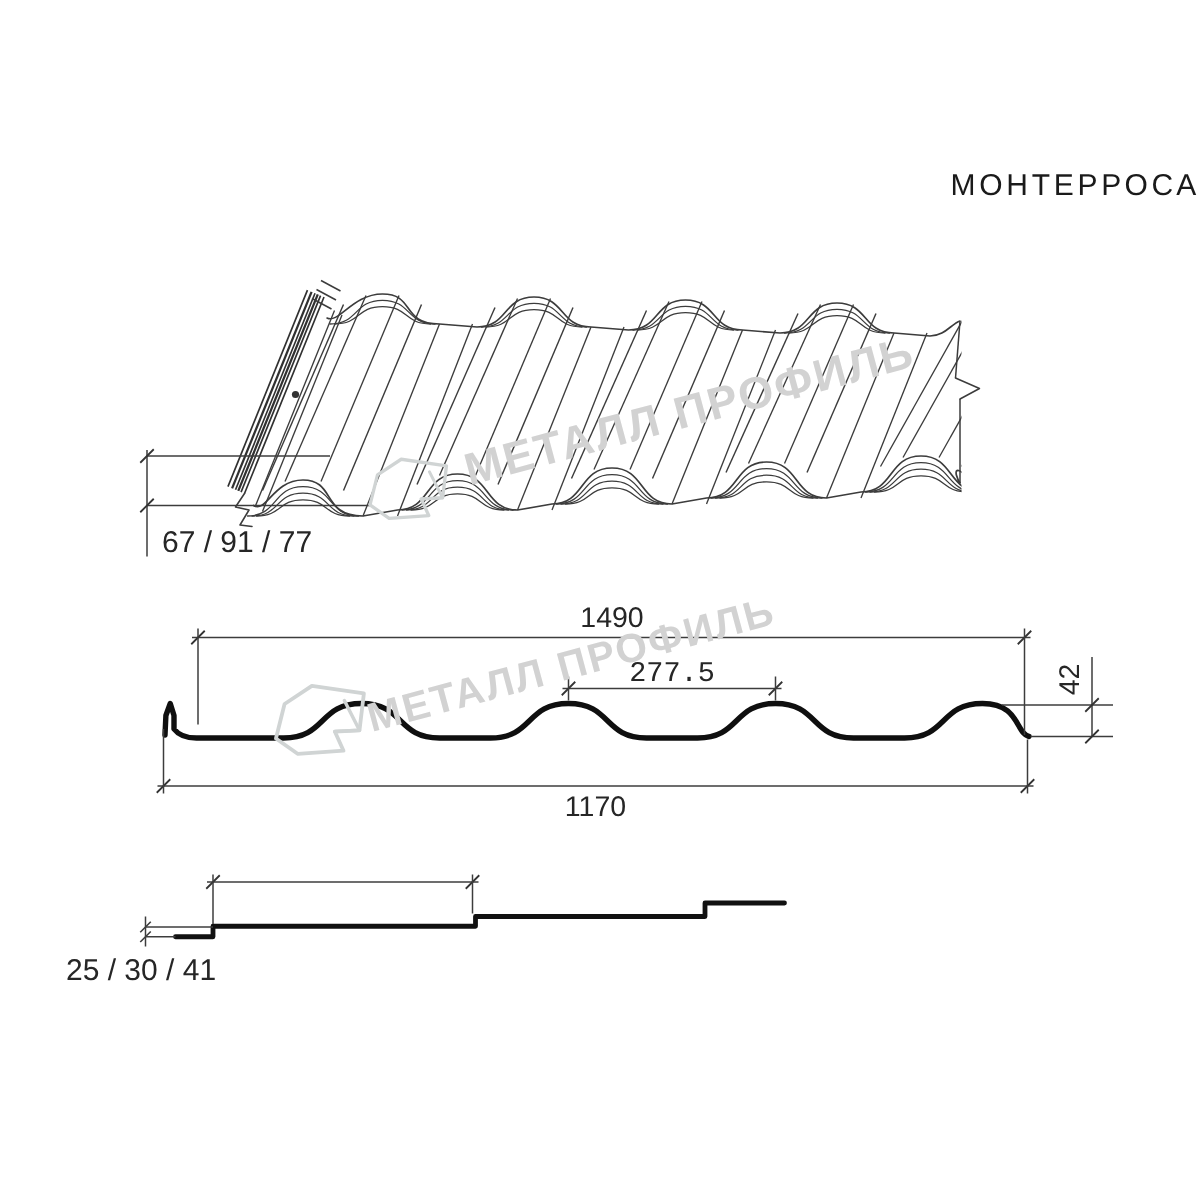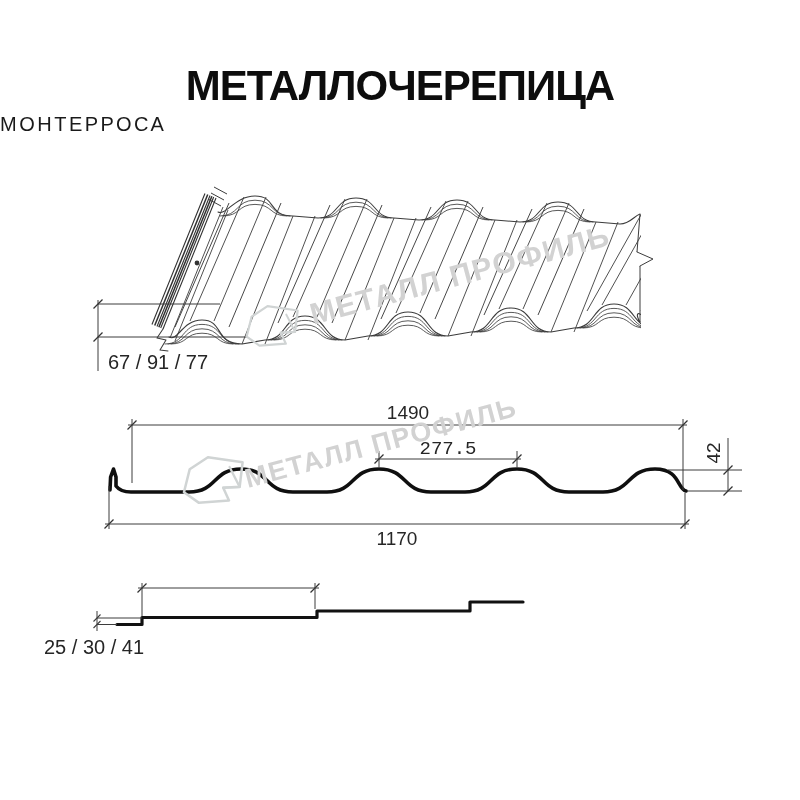--- a/index.html
+++ b/index.html
@@ -3,21 +3,21 @@
 <meta charset="utf-8">
 <style>
   html,body{margin:0;padding:0;}
   body{width:800px;height:800px;background:#ffffff;position:relative;overflow:hidden;
        font-family:"Liberation Sans", sans-serif;}
   .stage{position:absolute;inset:0;width:800px;height:800px;}
   svg.art{position:absolute;left:0;top:0;}
   .lbl{position:absolute;color:#262626;white-space:nowrap;}
   .title{left:0;right:0;top:62px;text-align:center;font-size:42px;font-weight:bold;
          letter-spacing:-1px;color:#0d0d0d;}
-  .subtitle{left:0;right:0;top:113px;text-align:left;font-size:20px;font-weight:normal;
+  .subtitle{left:0;right:0;top:113px;text-align:right;font-size:20px;font-weight:normal;
             letter-spacing:2.5px;color:#1a1a1a;}
   .dim{font-size:19px;}
   .dim-c{text-align:center;width:200px;}
   .wm{position:absolute;color:#d2d2d2;font-weight:bold;white-space:nowrap;
       letter-spacing:1.5px;transform:rotate(-15deg);transform-origin:center;}
   .wm1{left:300px;top:258px;width:320px;text-align:center;font-size:30px;}
   .wm2{left:221px;top:428px;width:320px;text-align:center;font-size:27px;}
   .rot90{transform:rotate(-90deg);transform-origin:center;width:30px;height:24px;
          text-align:center;}
 </style>
@@ -143,21 +143,20 @@
       <g transform="translate(238,312) rotate(-15) scale(1)">
         <path d="M 2 26 L 12 8 L 30 2 L 58 14 L 50 34 L 36 31 L 38 43 L 12 38 Z" fill="none" stroke="#d0d4d4" stroke-width="2.2" stroke-linejoin="round" stroke-linecap="round"></path>
         <path d="M 36 31 L 50 34 L 46 15" fill="none" stroke="#d0d4d4" stroke-width="2" stroke-linejoin="round" stroke-linecap="round"></path>
       </g>
       <g transform="translate(174,464) rotate(-15) scale(1.15)">
         <path d="M 2 26 L 12 8 L 30 2 L 58 14 L 50 34 L 36 31 L 38 43 L 12 38 Z" fill="none" stroke="#d0d4d4" stroke-width="2.2" stroke-linejoin="round" stroke-linecap="round"></path>
         <path d="M 36 31 L 50 34 L 46 15" fill="none" stroke="#d0d4d4" stroke-width="2" stroke-linejoin="round" stroke-linecap="round"></path>
       </g>
     </svg>
 
-  <div class="lbl title">МЕТАЛЛОЧЕРЕПИЦА</div>
   <div class="lbl subtitle">МОНТЕРРОСА</div>
 
   <div class="wm wm1">МЕТАЛЛ ПРОФИЛЬ</div>
   <div class="wm wm2">МЕТАЛЛ ПРОФИЛЬ</div>
 
   <div class="lbl dim" style="left:108px;top:351px;font-size:20px;">67 / 91 / 77</div>
 
   <div class="lbl dim dim-c" style="left:308px;top:402px;">1490</div>
 
   <div class="lbl dim dim-c" style="left:348px;top:438px;font-family:Liberation Mono, monospace;">277.5</div>

